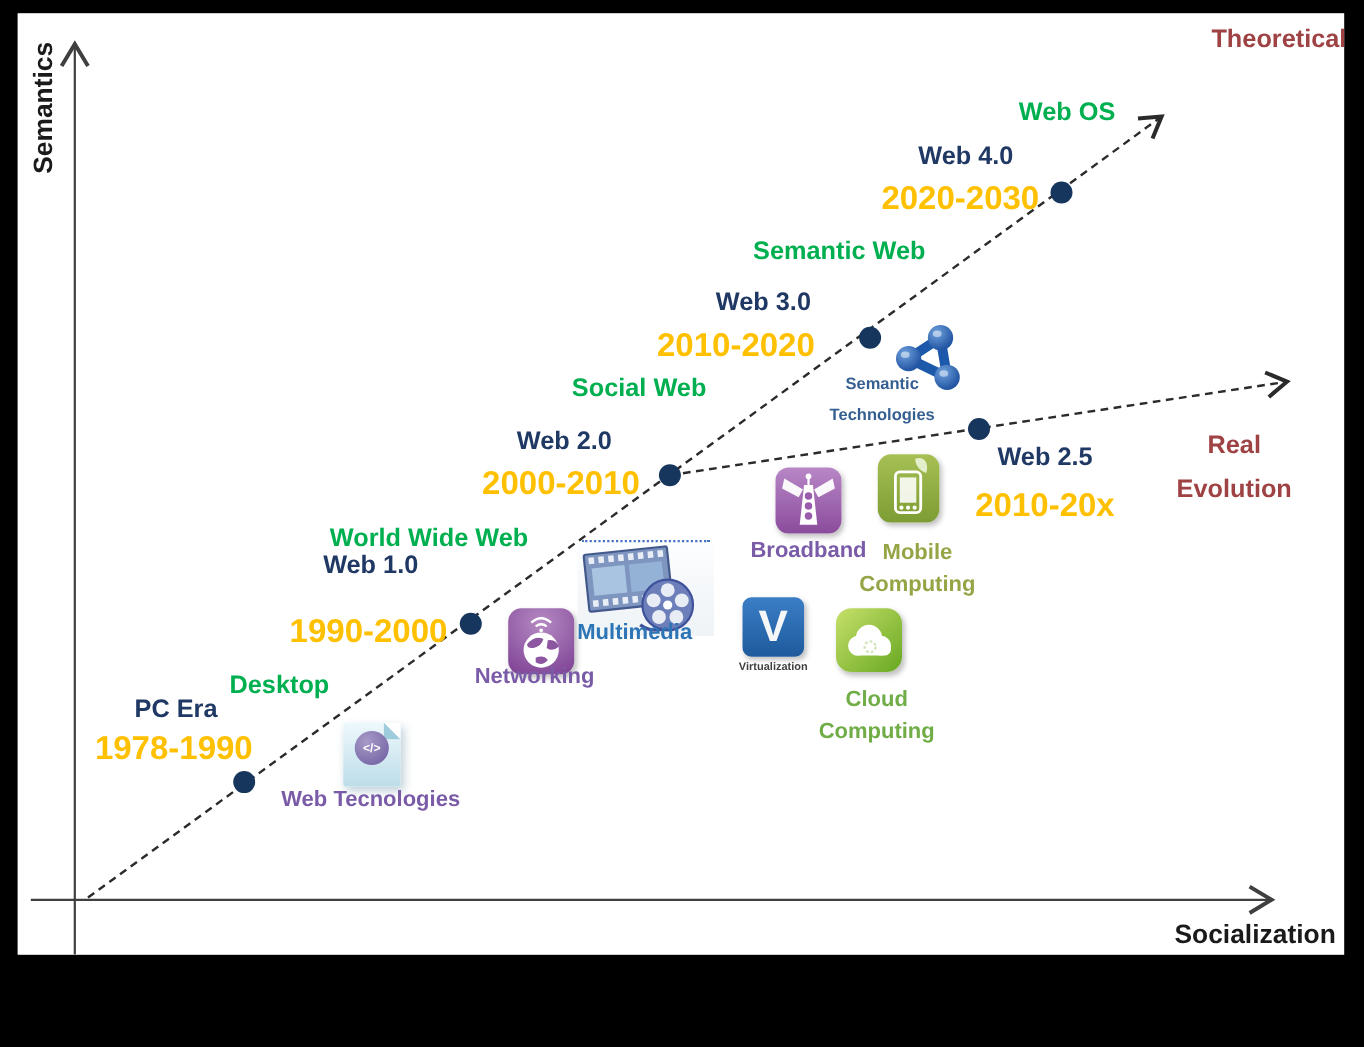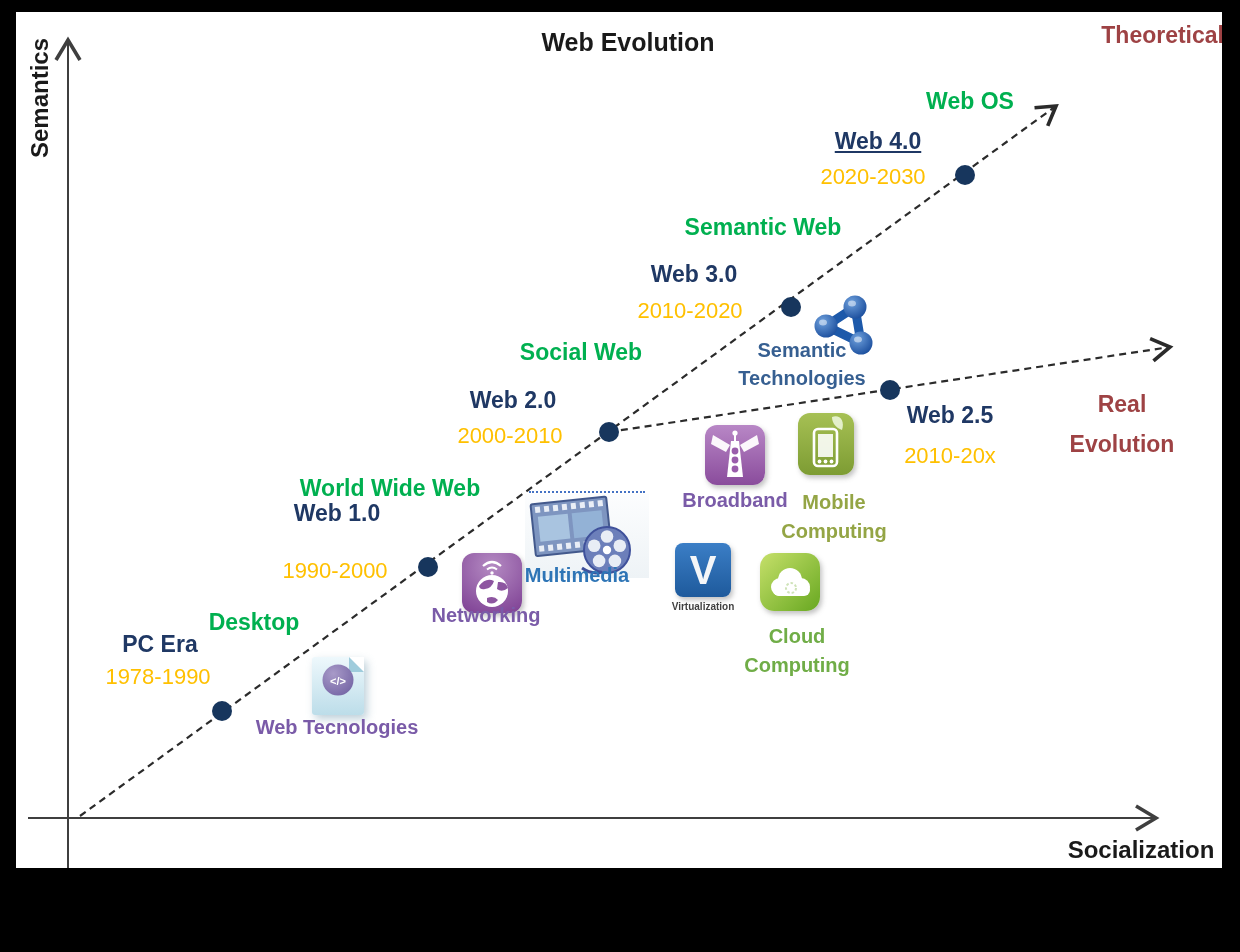--- a/index.html
+++ b/index.html
@@ -10,21 +10,21 @@
   }
   .canvas {
     position:absolute; left:16px; top:12px; width:1206px; height:856px;
     background:#ffffff; overflow:hidden;
   }
   .plot-svg { position:absolute; left:0; top:0; }
 
   .lbl { position:absolute; white-space:nowrap; transform:translateX(-50%); }
   .title   { color:var(--c-title,#1a1a1a); font-size:25px; font-weight:700; }
   .era     { color:var(--c-era_text,#1F3864); font-size:23px; font-weight:700; }
-  .years   { color:var(--c-years_text,#FFC000); font-size:22px; font-weight:400; }
+  .years   { color:var(--c-years_text,#FFC000); font-size:30px; font-weight:700; }
   .phase   { color:var(--c-phase_text,#00B050); font-size:23px; font-weight:600; }
   .axis-l  { color:#1a1a1a; font-size:24px; font-weight:600; }
 
   .theoretical {
     position:absolute; top:6px; right:-2px; 
     color:var(--c-trend_text,#9E4244); font-size:23px; font-weight:600; line-height:35px;
   }
   .real {
     position:absolute; left:1106px; top:372px; transform:translateX(-50%);
     text-align:center; color:var(--c-trend_text,#9E4244);
@@ -33,21 +33,21 @@
   .semantics {
     position:absolute; left:-41px; top:72px; width:130px; text-align:center;
     transform:rotate(-90deg); color:#1a1a1a; font-size:24px; font-weight:600;
   }
 
   .tech-label    { font-size:20px; font-weight:600; }
   .purple-l  { color:var(--c-purple_label,#7A5BA8); }
   .blue-l    { color:var(--c-blue_label,#2E75B6);text-align:right; }
   .olive-l   { color:var(--c-olive_label,#94A545); }
   .cloud-l   { color:var(--c-cloud_label,#70AD47); }
-  .sem-l     { color:var(--c-semantic_label,#365F91); font-size:20px; }
+  .sem-l     { color:var(--c-semantic_label,#365F91); font-size:15px; }
   .virt-l    { color:var(--c-virt_label,#3f3f3f); font-size:10px; font-weight:700; }
   .wrap2 { white-space:normal; text-align:center; line-height:29px; }
 
   .icon-sq { position:absolute; border-radius:12px; box-shadow:2px 3px 5px rgba(80,80,80,.35); }
   .networking-bg { background:radial-gradient(circle at 50% 22%, #b48ac2, #7d3f93); }
   .broadband-bg  { background:linear-gradient(180deg, #b887c6, #8a4c9c); }
   .mobile-bg     { background:linear-gradient(180deg, #a6c054, #7d9c33); }
   .cloud-bg      { background:linear-gradient(135deg, #c6e06a, #68a821); border-radius:14px; }
   .virt-bg       { background:linear-gradient(180deg, #3b7ec6, #1e5a9c); border-radius:8px;
                    display:flex; align-items:center; justify-content:center;
@@ -102,21 +102,20 @@
     <line class="dash-line" x1="593" y1="420" x2="1154" y2="335" marker-end="url(#arrDash)"></line>
 
     <circle class="dot" cx="206" cy="699" r="10"></circle>
     <circle class="dot" cx="412" cy="555" r="10"></circle>
     <circle class="dot" cx="593" cy="420" r="10"></circle>
     <circle class="dot" cx="775" cy="295" r="10"></circle>
     <circle class="dot" cx="949" cy="163" r="10"></circle>
     <circle class="dot" cx="874" cy="378" r="10"></circle>
   </svg>
 
-  <div class="lbl title" style="left:612px; top:16px;">Web Evolution</div>
 
   <div class="theoretical">
     <div>Theoretical</div>
   </div>
 
   <div class="real">
     <div>Real</div>
     <div>Evolution</div>
   </div>
 
@@ -126,27 +125,27 @@
   <div class="lbl phase" style="left:238px; top:597px;">Desktop</div>
   <div class="lbl phase" style="left:374px; top:463px;">World Wide Web</div>
   <div class="lbl phase" style="left:565px; top:327px;">Social Web</div>
   <div class="lbl phase" style="left:747px; top:202px;">Semantic Web</div>
   <div class="lbl phase" style="left:954px; top:76px;">Web OS</div>
 
   <div class="lbl era" style="left:144px; top:619px;">PC Era</div>
   <div class="lbl era" style="left:321px; top:488px;">Web 1.0</div>
   <div class="lbl era" style="left:497px; top:375px;">Web 2.0</div>
   <div class="lbl era" style="left:678px; top:249px;">Web 3.0</div>
-  <div class="lbl era" style="left:862px; top:116px;text-decoration:underline;">Web 4.0</div>
+  <div class="lbl era" style="left:862px; top:116px;">Web 4.0</div>
   <div class="lbl era" style="left:934px; top:390px;">Web 2.5</div>
 
   <div class="lbl years" style="left:142px; top:652px;">1978-1990</div>
   <div class="lbl years" style="left:319px; top:546px;">1990-2000</div>
   <div class="lbl years" style="left:494px; top:411px;">2000-2010</div>
-  <div class="lbl years" style="left:674px; top:286px;text-align:center;">2010-2020</div>
+  <div class="lbl years" style="left:653px; top:286px;text-align:center;">2010-2020</div>
   <div class="lbl years" style="left:857px; top:152px;">2020-2030</div>
   <div class="lbl years" style="left:934px; top:431px;">2010-20x</div>
 
   <div class="page">
     <div class="code-ball">&lt;/&gt;</div>
   </div>
   <div class="lbl tech-label purple-l" style="left:321px; top:704px;">Web Tecnologies</div>
 
   <div class="icon-sq networking-bg" style="left:446px; top:541px; width:60px; height:60px;">
     <svg width="60" height="60" viewBox="0 0 60 60">

